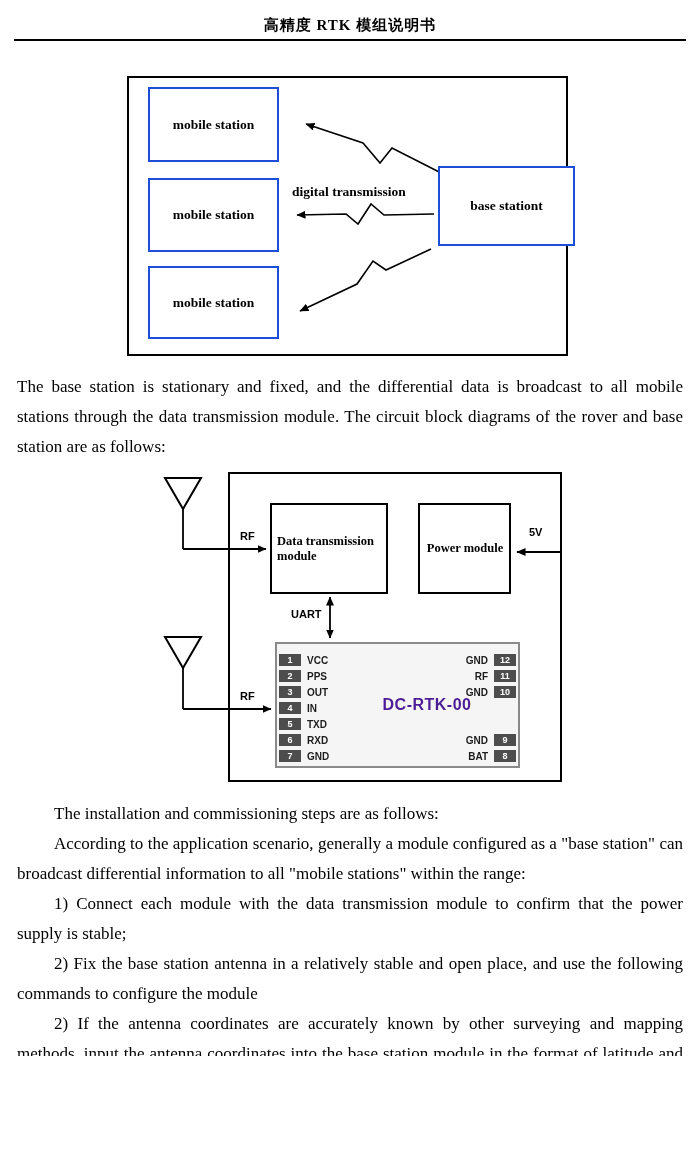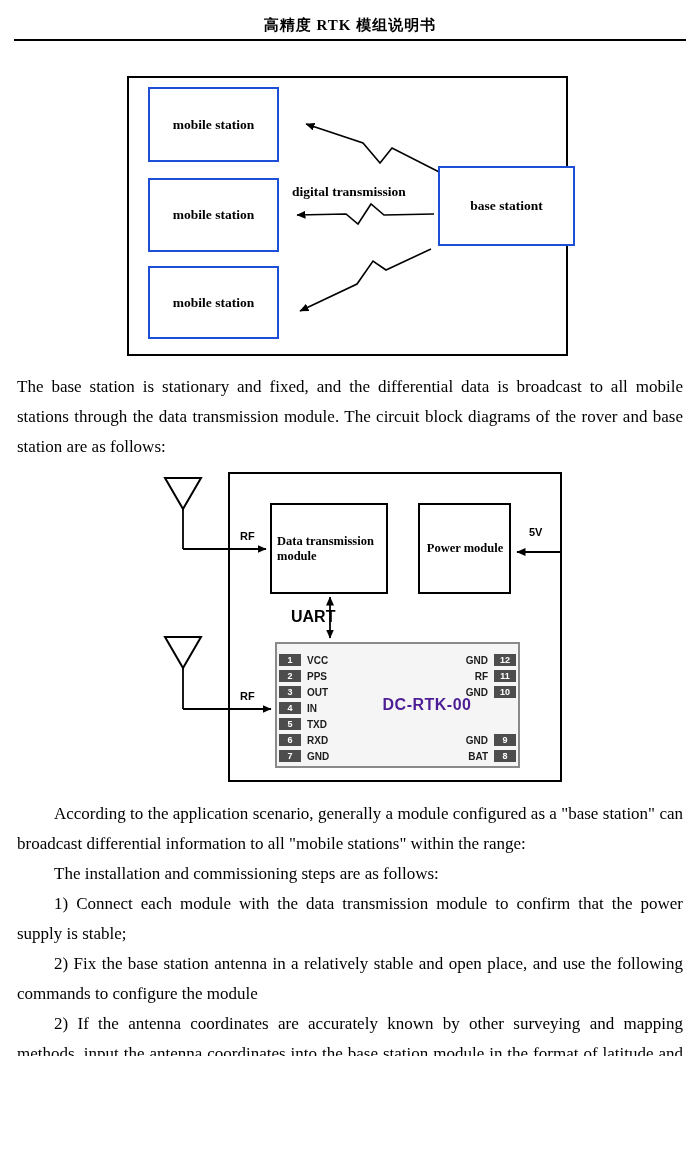--- a/index.html
+++ b/index.html
@@ -122,21 +122,21 @@
     <div class="module-box" style="left:270px; top:39px; width:118px; height:91px;">
       <span>Data transmission module</span>
     </div>
     <div class="module-box centered" style="left:418px; top:39px; width:93px; height:91px;">
       <span>Power module</span>
     </div>
 
     <div class="slabel" style="left:240px; top:66px;">RF</div>
     <div class="slabel" style="left:240px; top:226px;">RF</div>
     <div class="slabel" style="left:529px; top:62px;">5V</div>
-    <div class="slabel" style="left:291px; top:144px; font-size:16px;">UART</div>
+    <div class="slabel" style="left:291px; top:144px; font-size:11px;">UART</div>
 
     <div class="chip" style="left:275px; top:178px; width:245px; height:126px;">
 
       <div class="chip-name">DC-RTK-00</div>
 
       <div class="pin-row" style="left:2px; top:10px;">
         <span class="pin-num">1</span>
         <span class="pin-label">VCC</span>
       </div>
       <div class="pin-row" style="left:2px; top:26px;">
@@ -181,22 +181,22 @@
         <span class="pin-num">9</span>
       </div>
       <div class="pin-row right" style="right:2px; top:106px;">
         <span class="pin-label r">BAT</span>
         <span class="pin-num">8</span>
       </div>
     </div>
   </div>
 
   <div class="textblock" style="top:790px;">
+    <p class="indent">The installation and commissioning steps are as follows:</p>
     <p class="indent">According to the application scenario, generally a module configured as a "base station" can broadcast differential information to all "mobile stations" within the range:</p>
-    <p class="indent">The installation and commissioning steps are as follows:</p>
     <p class="indent">1) Connect each module with the data transmission module to confirm that the power supply is stable;</p>
     <p class="indent">2) Fix the base station antenna in a relatively stable and open place, and use the following commands to configure the module</p>
     <p class="indent">2) If the antenna coordinates are accurately known by other surveying and mapping methods, input the antenna coordinates into the base station module in the format of latitude and longitude;</p>
   </div>
 
   <div class="footer-rule"></div>
   <div class="page-number">6</div>
 
 </div>
 

